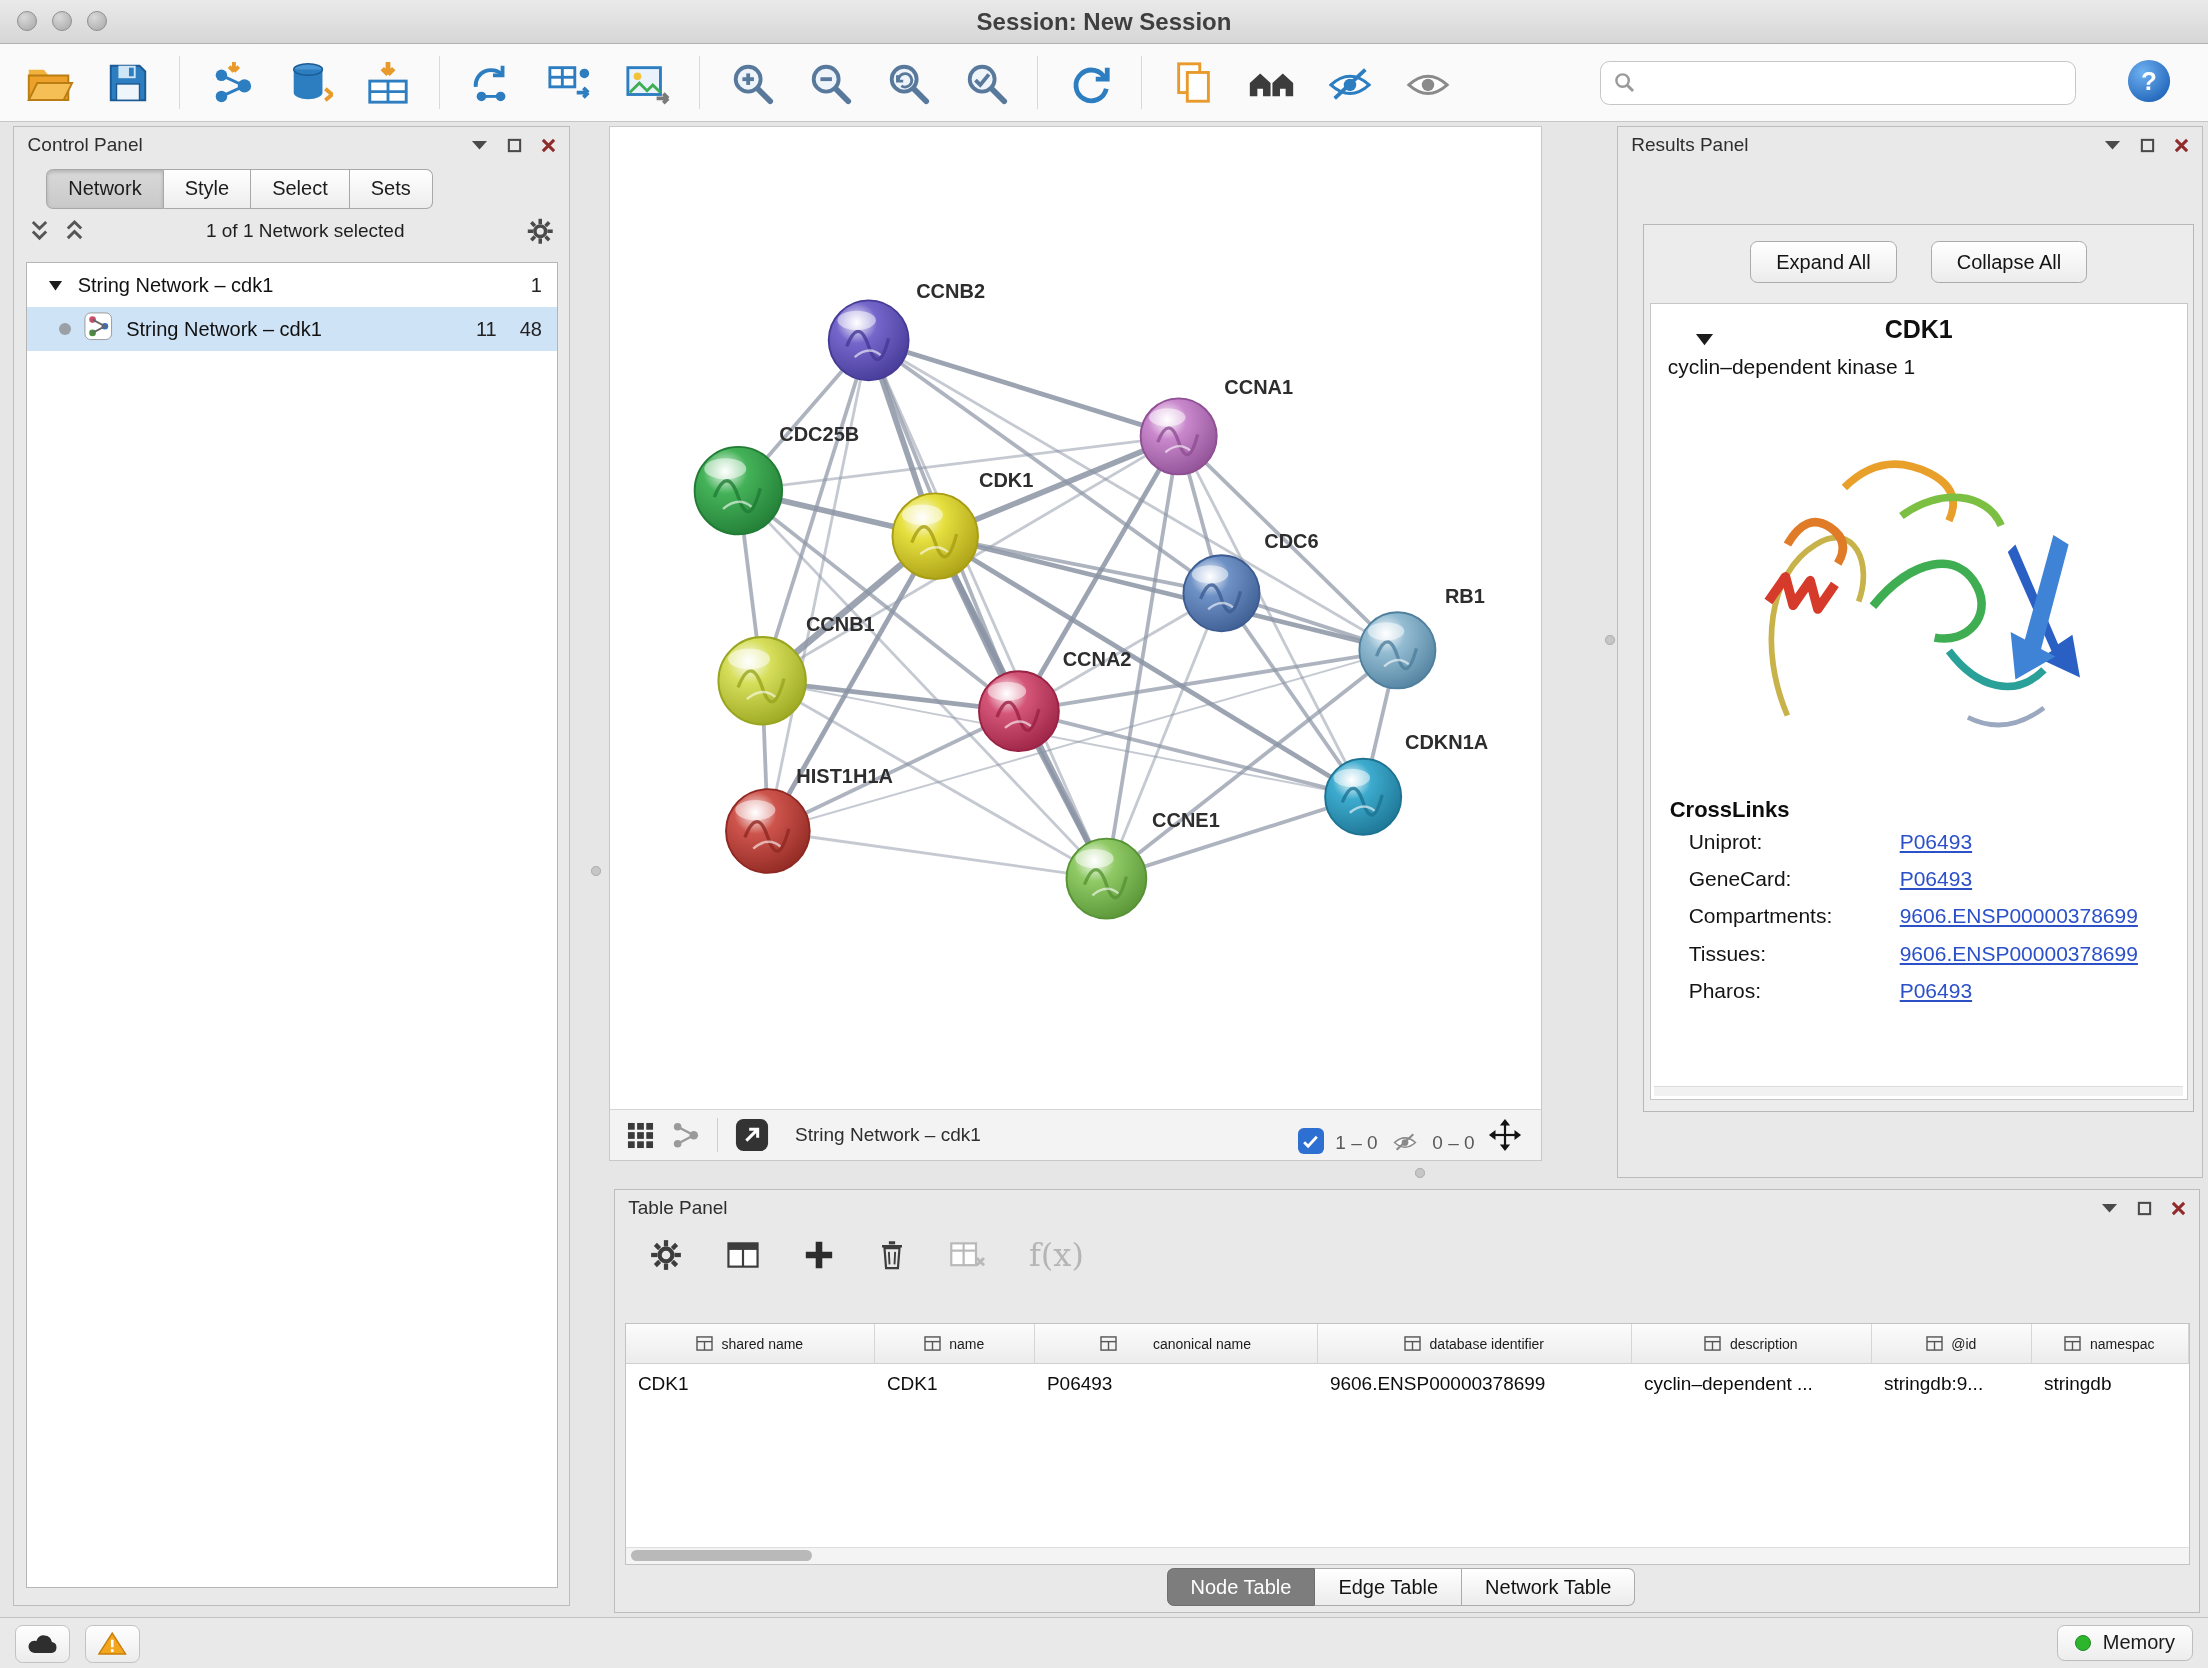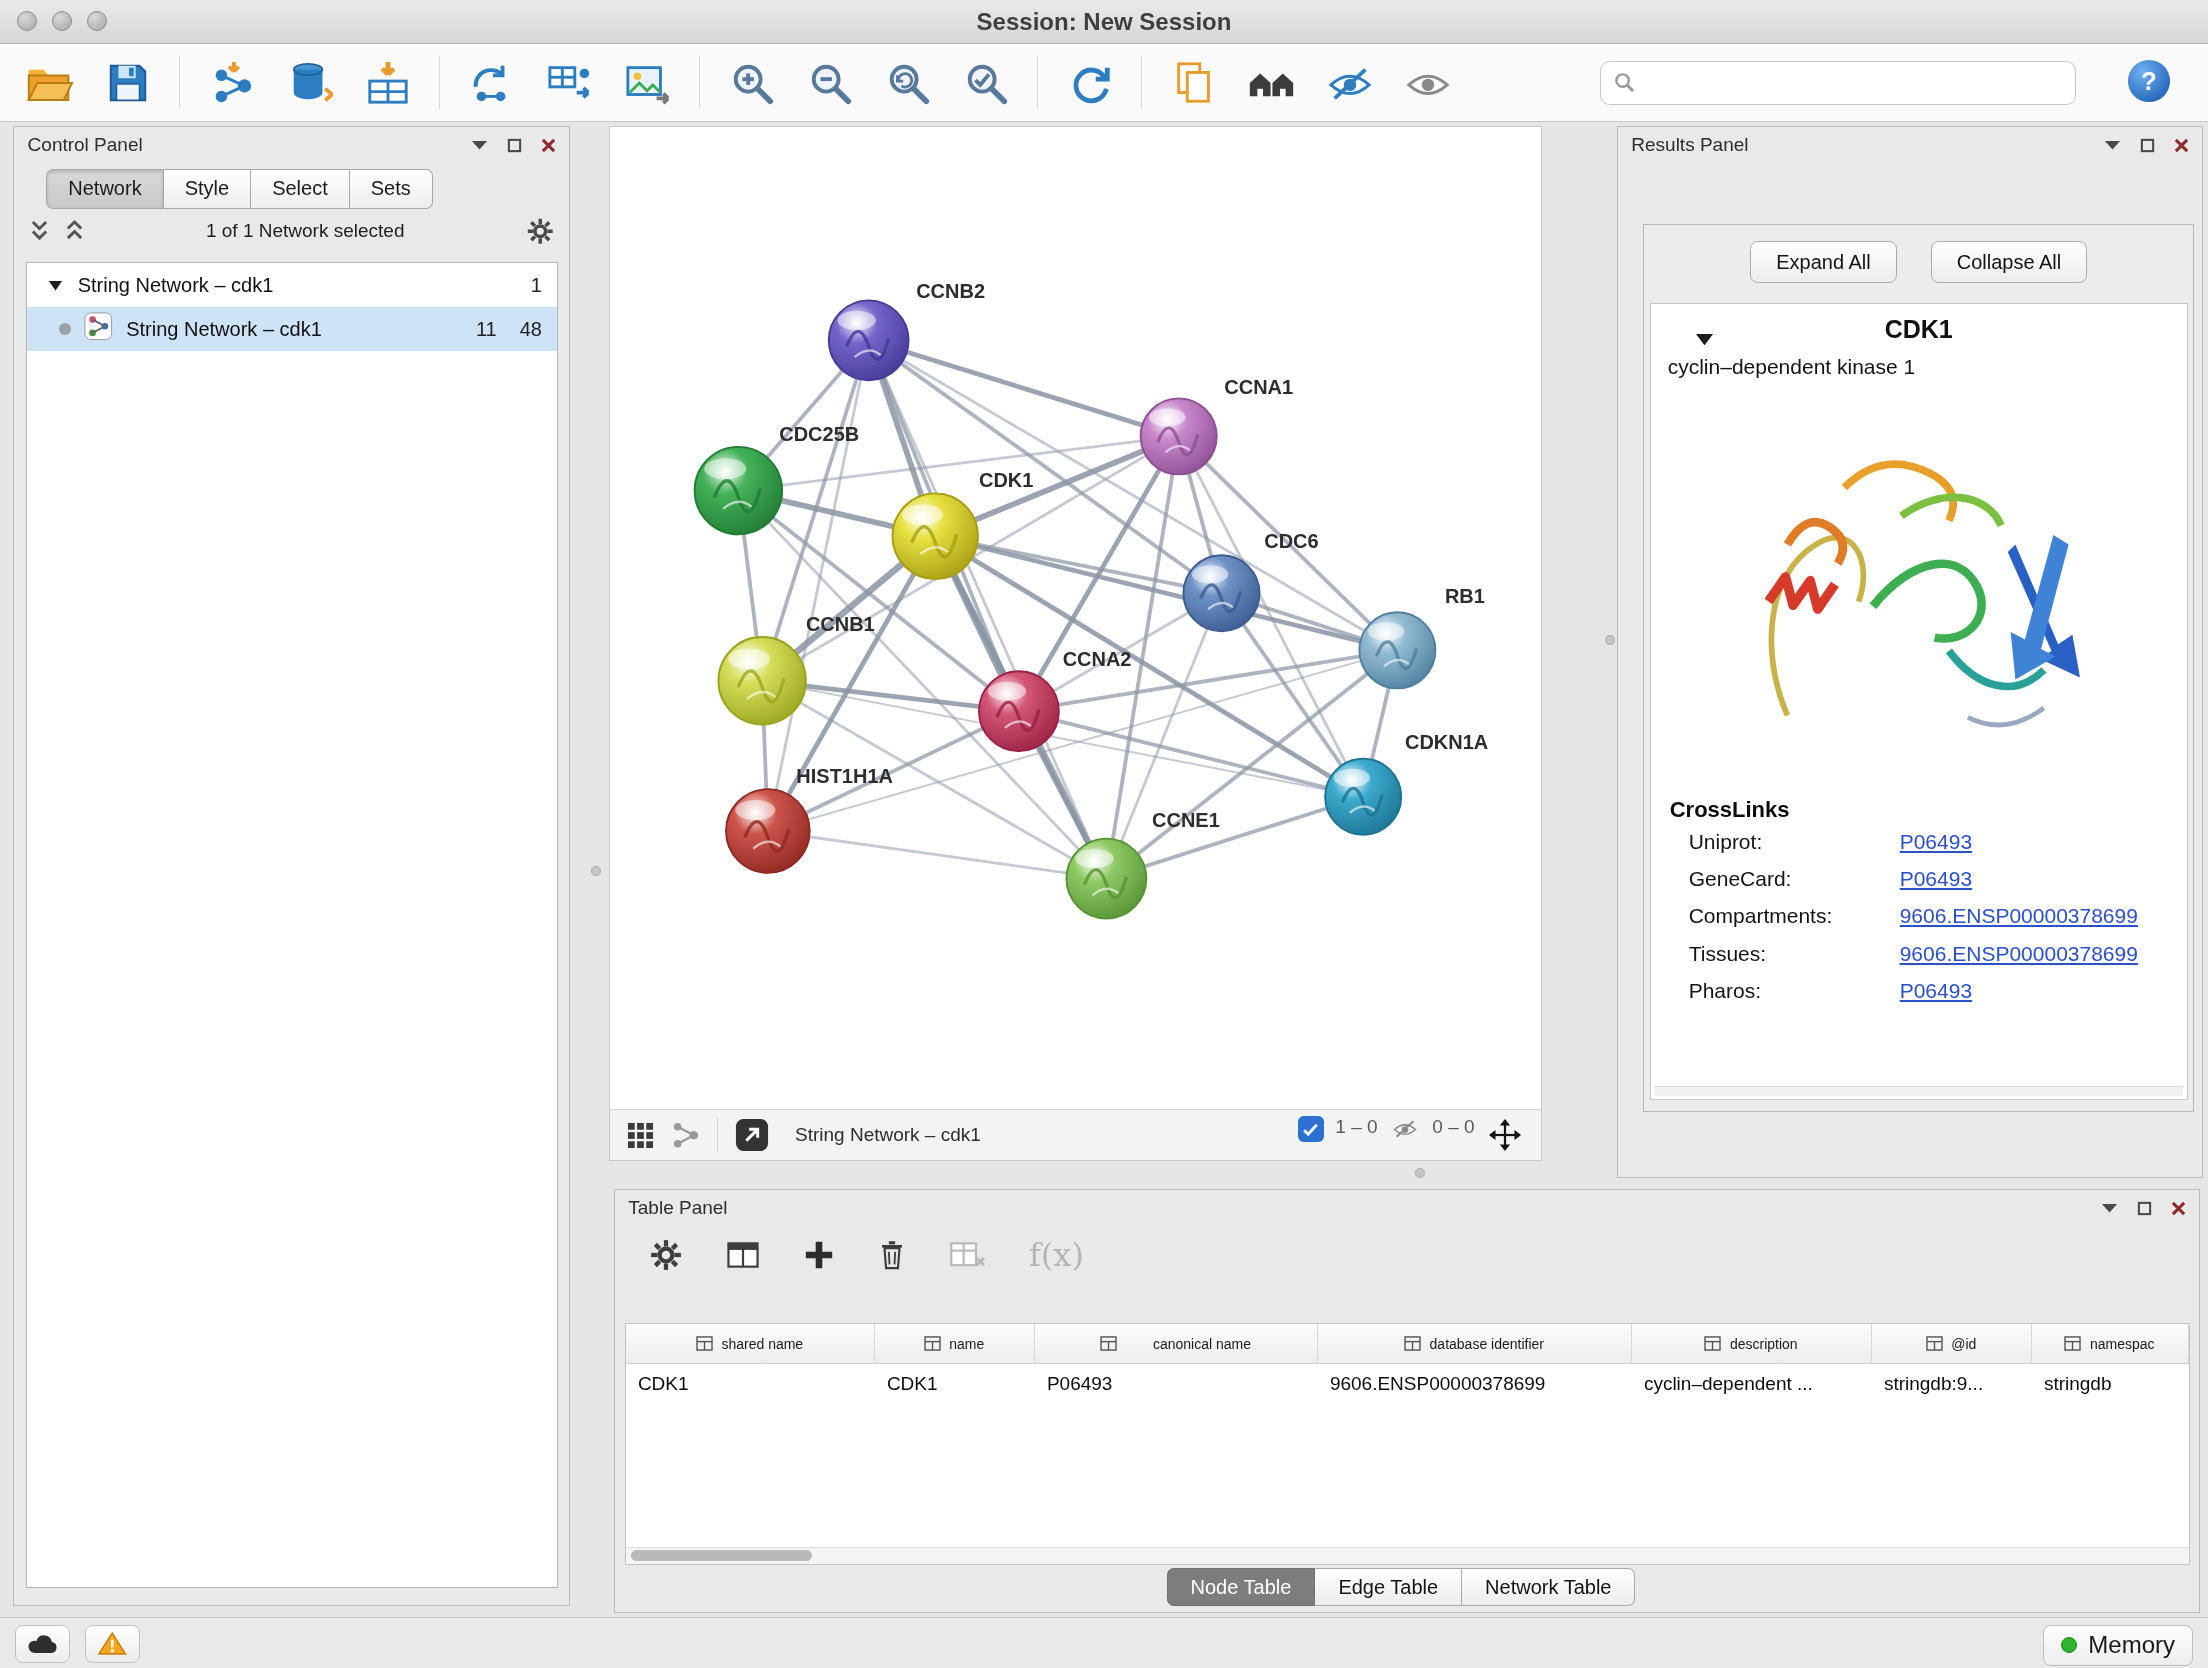--- a/index.html
+++ b/index.html
@@ -42,21 +42,21 @@
   .bullet{width:12.4px;height:12.4px;border-radius:50%;background:#9aa0a6;margin-left:32px;flex:0 0 auto;}
   .tree-count{margin-left:auto;margin-right:15px;color:#222;}
   .tree-nums{margin-left:auto;margin-right:15px;display:flex;gap:23px;color:#222;}
 
   
   .network-view{position:absolute;left:609px;top:126px;width:933px;height:1035px;background:#fff;border:1px solid #c9c9c9;}
   .network-svg{position:absolute;left:0;top:0;width:989px;height:982px;}
   .net-toolbar{position:absolute;left:0;right:0;bottom:0;height:51px;background:#f3f3f3;border-top:1px solid #d4d4d4;display:flex;align-items:center;padding:0 17px;gap:17px;font-size:19px;color:#333;}
   .net-sep{width:1px;height:34px;background:#cfcfcf;}
   .net-title{margin-left:9.5px;color:#2e2e2e;}
-  .right-group{margin-left:auto;display:flex;align-items:flex-start;gap:11.4px;color:#5a5a5a;padding-left:27px;}
+  .right-group{margin-left:auto;display:flex;align-items:flex-end;gap:11.4px;color:#5a5a5a;padding-left:27px;}
   .checkbox{width:26px;height:26px;border-radius:5.7px;background:#2e6fd2;display:flex;align-items:center;justify-content:center;}
 
   
   .div-dot{position:absolute;width:9.5px;height:9.5px;border-radius:50%;background:#c6c6c6;border:1px solid #a9a9a9;}
 
   
   .results-panel{left:1617px;top:126px;width:586px;height:1052px;}
   .string-tab-row{text-align:center;margin-top:7.6px;}
   .string-tab{display:inline-block;background:linear-gradient(#aaaaaa,#8e8e8e);color:#fff;font-size:20px;padding:7.6px 25px;border-radius:7.6px;border:1px solid #868686;}
   .results-box{position:absolute;left:25px;right:7.6px;top:97px;bottom:65px;background:#ececec;border:1px solid #b7b7b7;}
@@ -94,21 +94,21 @@
   .tp-tabs{position:absolute;left:0;right:12px;bottom:5.7px;display:flex;justify-content:center;}
   .tp-tab{font-size:20px;padding:6.7px 23px;border:1px solid #ababab;border-left:none;background:linear-gradient(#ffffff,#ececec);color:#141414;}
   .tp-tab:first-child{border-left:1px solid #ababab;border-radius:6.7px 0 0 6.7px;}
   .tp-tab:last-child{border-radius:0 6.7px 6.7px 0;}
   .tp-tab.selected{background:#7d7d7d;color:#fff;border-color:#6f6f6f;}
 
   
   .statusbar{position:absolute;left:0;top:1617px;width:2208px;height:51px;background:#e9e9e9;border-top:1px solid #c2c2c2;}
   .sb-left{position:absolute;left:15px;top:6.7px;display:flex;gap:15px;}
   .sb-btn{width:55px;height:38px;border:1px solid #c2c2c2;border-radius:7.6px;background:linear-gradient(#ffffff,#ececec);display:flex;align-items:center;justify-content:center;}
-  .memory-btn{position:absolute;right:15px;top:6.7px;display:flex;align-items:center;gap:11.4px;border:1px solid #bdbdbd;border-radius:7.6px;padding:5.7px 17px;background:linear-gradient(#fdfdfd,#ededed);font-size:24px;color:#1a1a1a;}
+  .memory-btn{position:absolute;right:15px;top:6.7px;display:flex;align-items:center;gap:11.4px;border:1px solid #bdbdbd;border-radius:7.6px;padding:5.7px 17px;background:linear-gradient(#fdfdfd,#ededed);font-size:20px;color:#1a1a1a;}
   .mem-dot{width:16px;height:16px;border-radius:50%;background:#2db52d;border:1px solid #1f8a1f;}
 </style>
 </head>
 <body>
 
 <div id="app">
 
   <div class="titlebar">
     <div class="traffic">
       <span class="light"></span>

